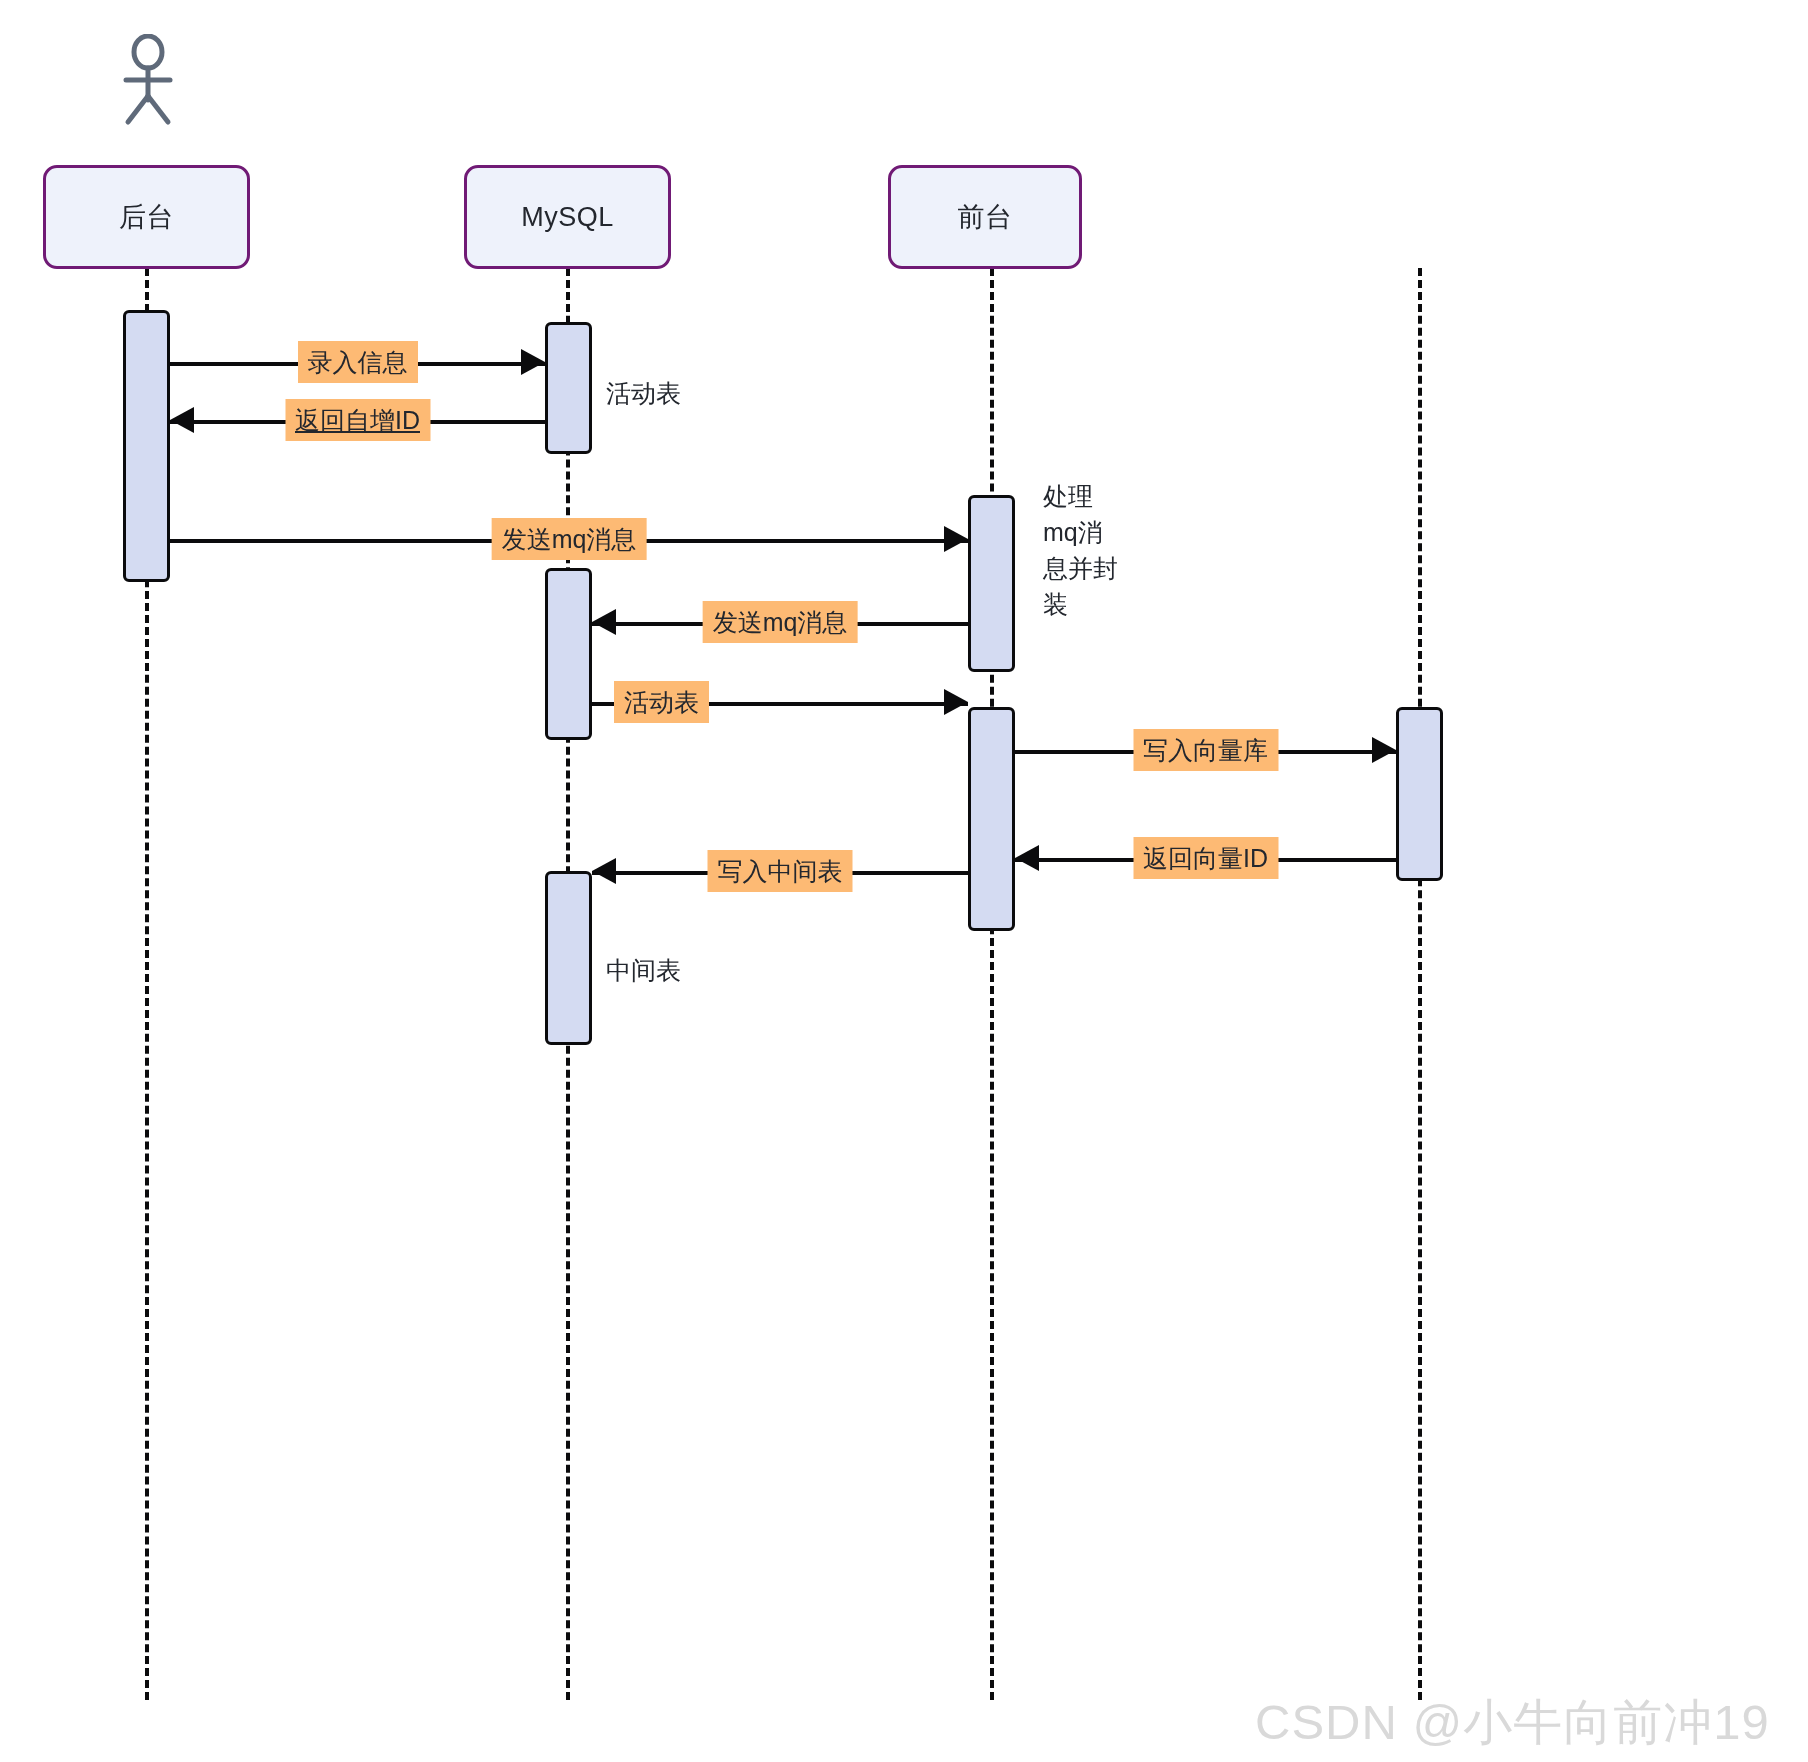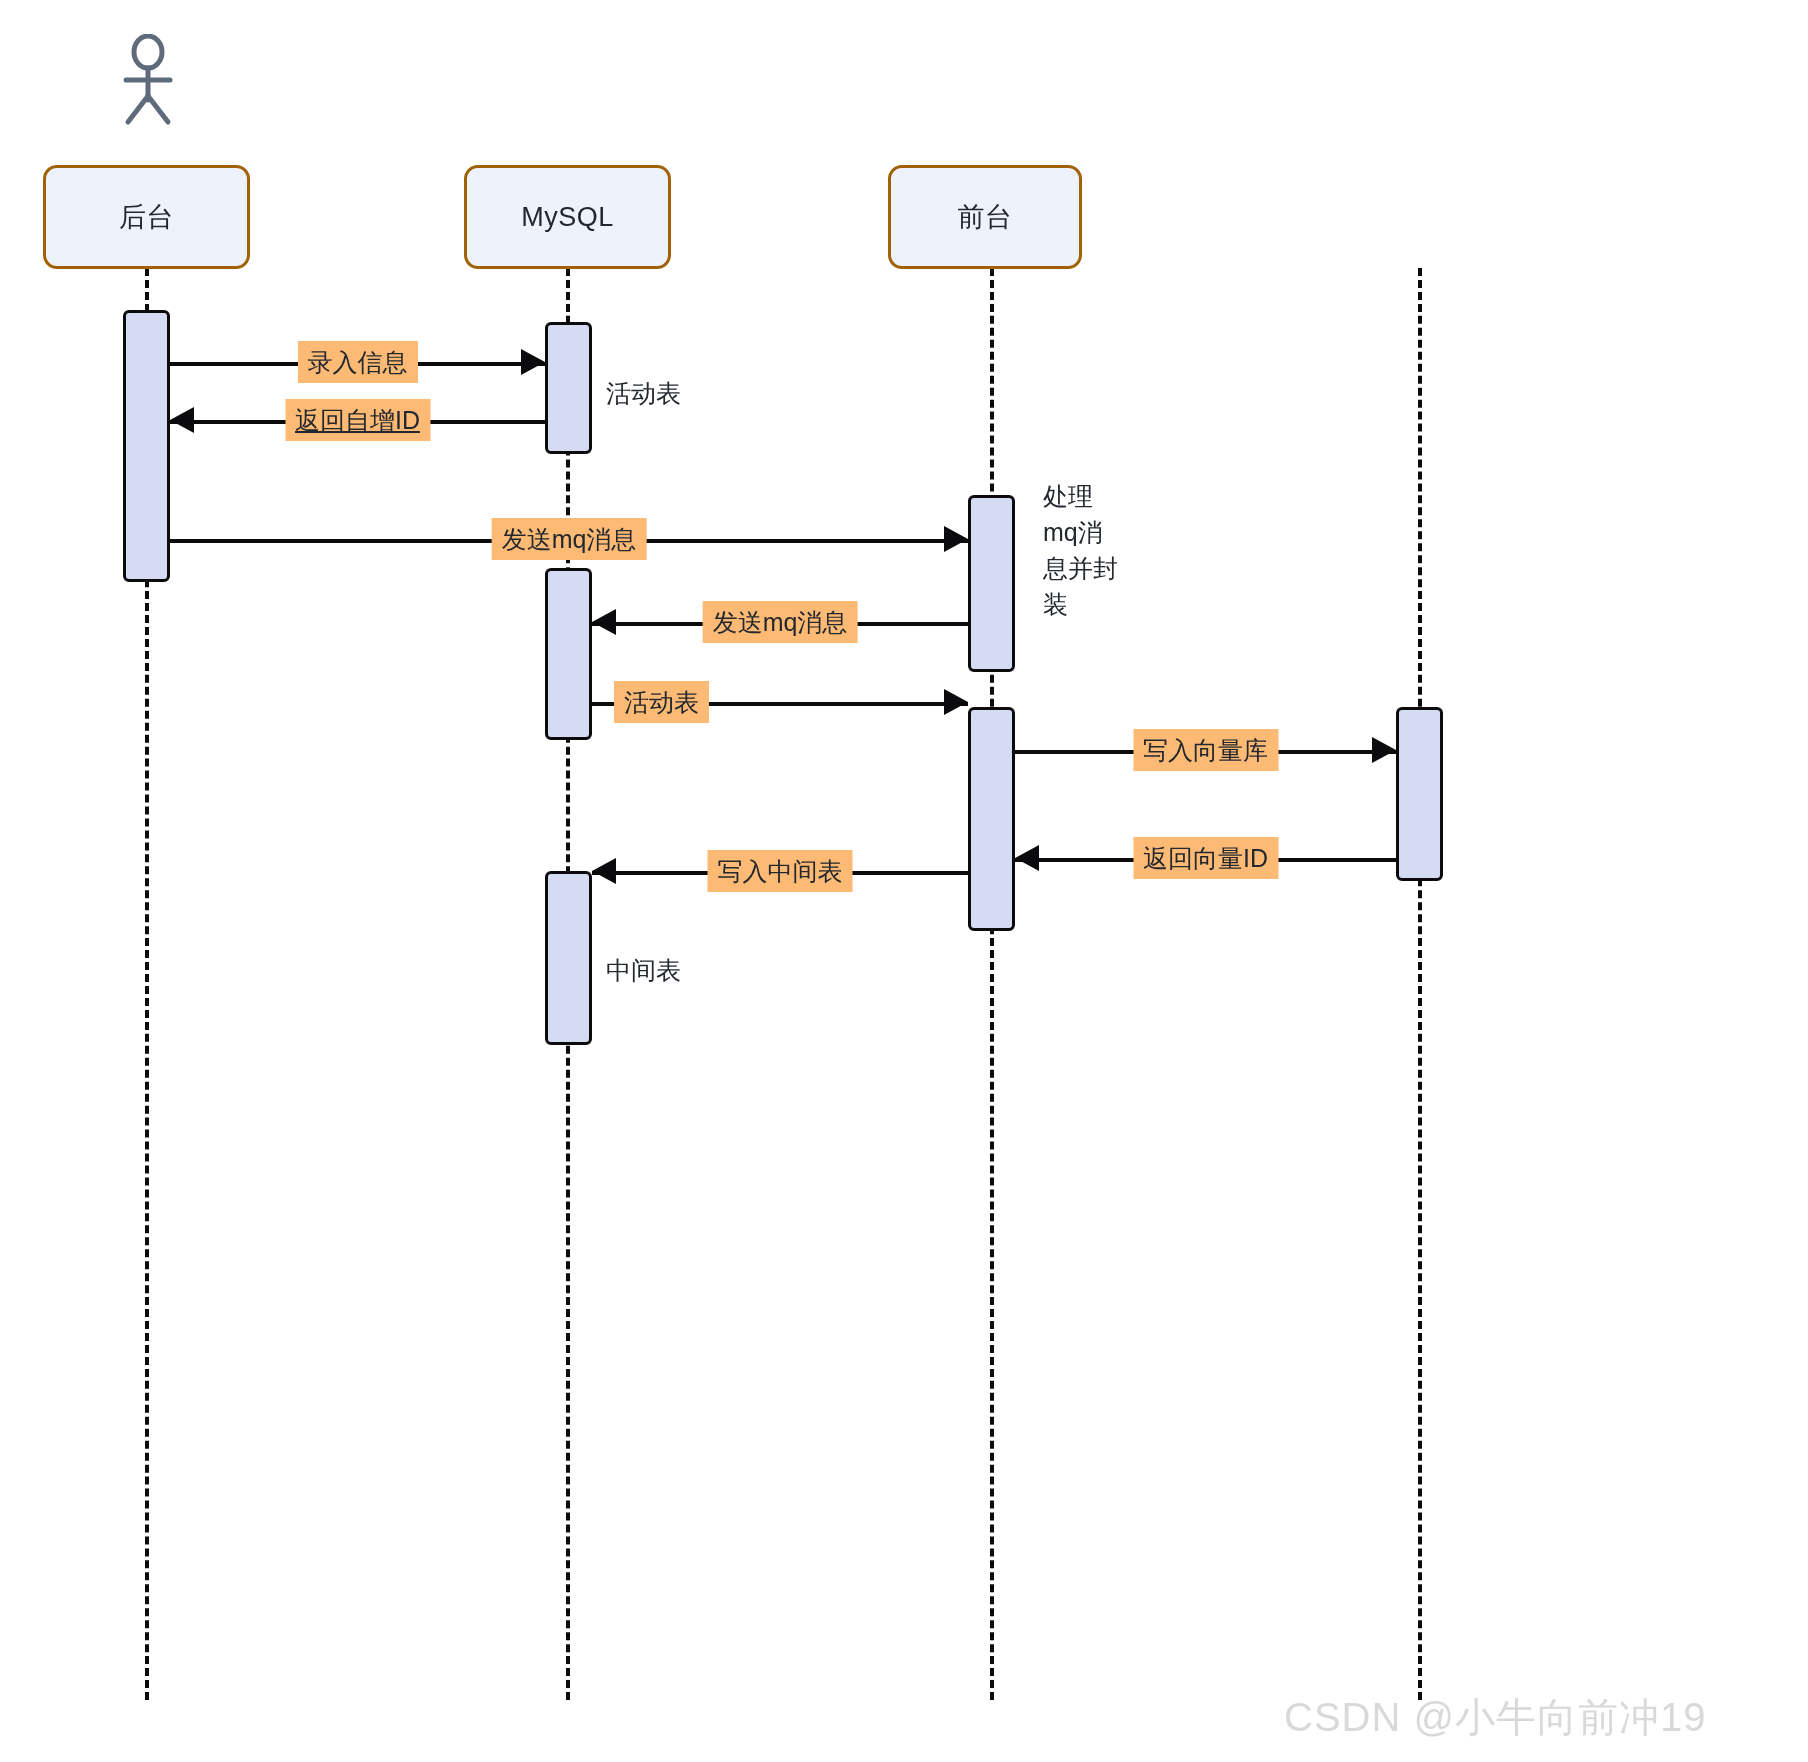--- a/index.html
+++ b/index.html
@@ -17,21 +17,21 @@
   }
   
   .actor{position:absolute;}
   .actor svg{display:block;}
 
   
   .participant{
     position:absolute;
     box-sizing:border-box;
     background:#eef2fb;
-    border:3px solid #a16207;
+    border:3px solid #701a75;
     border-radius:14px;
     display:flex;
     align-items:center;
     justify-content:center;
     font-size:27px;
     letter-spacing:.5px;
     color:#23272e;
   }
 
   
@@ -90,25 +90,24 @@
     position:absolute;
     font-size:25px;
     line-height:36px;
     color:#23272e;
     white-space:pre-line;
   }
 
   
   .watermark{
     position:absolute;
-    font-size:40px;
+    font-size:49px;
     color:#d9d9d9;
     white-space:nowrap;
     letter-spacing:1px;
-    margin-left:29px;
   }
 </style>
 </head>
 <body>
 
 <div id="canvas">
 
   <div class="actor" style="left:112px;top:34px;">
     <svg width="72" height="94" viewBox="0 0 72 94" aria-hidden="true">
       <ellipse cx="36" cy="18" rx="14" ry="16" fill="none" stroke="#5f6a7a" stroke-width="5"></ellipse>

